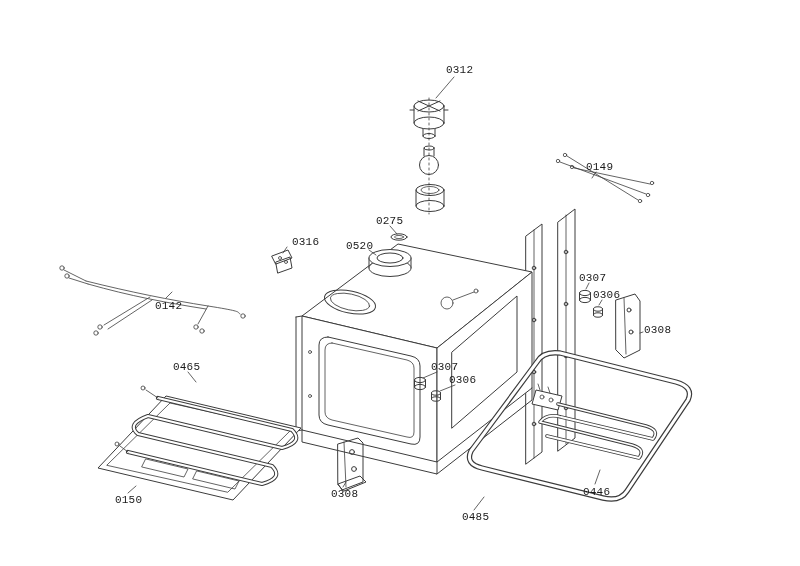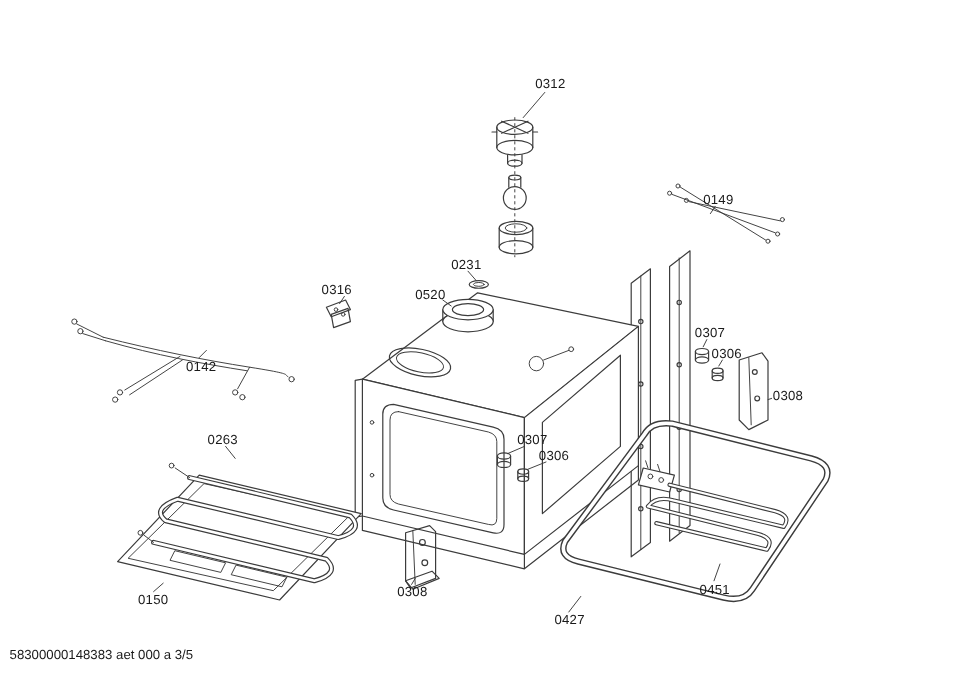--- a/index.html
+++ b/index.html
@@ -1,17 +1,17 @@
 <!DOCTYPE html>
 <html><head>
 <meta charset="utf-8">
 <style>
   html,body { margin:0; padding:0; background:#fff; }
   .page { position:relative; width:800px; height:566px; background:#fff;
-          font-family:Liberation Sans, sans-serif; overflow:hidden; }
+          font-family:Liberation Mono, monospace; overflow:hidden; }
   svg.drawing { position:absolute; left:0; top:0; }
   .plabel { position:absolute; font-size:11px; color:#1a1a1a; white-space:nowrap;
             letter-spacing:.2px; }
   .footer { position:absolute; left:8px; top:540px; font-size:11px; color:#1a1a1a; }
 
   
   .s   { fill:none; stroke:#3c3c3c; stroke-width:1; stroke-linecap:round; stroke-linejoin:round; }
   .thin{ fill:none; stroke:#3c3c3c; stroke-width:.8; stroke-linecap:round; }
   .sw  { fill:#ffffff; stroke:#3c3c3c; stroke-width:1; stroke-linejoin:round; }
   .t4  { fill:none; stroke:#3c3c3c; stroke-width:4.2; stroke-linecap:round; stroke-linejoin:round; }
@@ -206,29 +206,28 @@
       <path class="thin" d="M455,385 L440,391"></path>
       <path class="thin" d="M128,493 L136,486"></path>
       <path class="thin" d="M343,487 L346,482"></path>
       <path class="thin" d="M595,484 L600,470"></path>
       <path class="thin" d="M474,510 L484,497"></path>
     </g>
   </svg>
 
   <div class="plabel" style="left:446px; top:64px">0312</div>
   <div class="plabel" style="left:586px; top:161px">0149</div>
-  <div class="plabel" style="left:376px; top:215px">0231</div>
+  <div class="plabel" style="left:376px; top:215px">0275</div>
   <div class="plabel" style="left:346px; top:240px">0520</div>
-  <div class="plabel" style="left:268px; top:236px">0316</div>
+  <div class="plabel" style="left:292px; top:236px">0316</div>
   <div class="plabel" style="left:155px; top:300px">0142</div>
   <div class="plabel" style="left:579px; top:272px">0307</div>
   <div class="plabel" style="left:593px; top:289px">0306</div>
   <div class="plabel" style="left:644px; top:324px">0308</div>
-  <div class="plabel" style="left:173px; top:361px">0263</div>
+  <div class="plabel" style="left:173px; top:361px">0465</div>
   <div class="plabel" style="left:431px; top:361px">0307</div>
   <div class="plabel" style="left:449px; top:374px">0306</div>
   <div class="plabel" style="left:115px; top:494px">0150</div>
   <div class="plabel" style="left:331px; top:488px">0308</div>
-  <div class="plabel" style="left:583px; top:486px">0451</div>
-  <div class="plabel" style="left:462px; top:511px">0427</div>
-
-  <div class="footer">58300000148383 aet 000 a 3/5</div>
+  <div class="plabel" style="left:583px; top:486px">0446</div>
+  <div class="plabel" style="left:462px; top:511px">0485</div>
+
 </div>
 
 </body></html>

